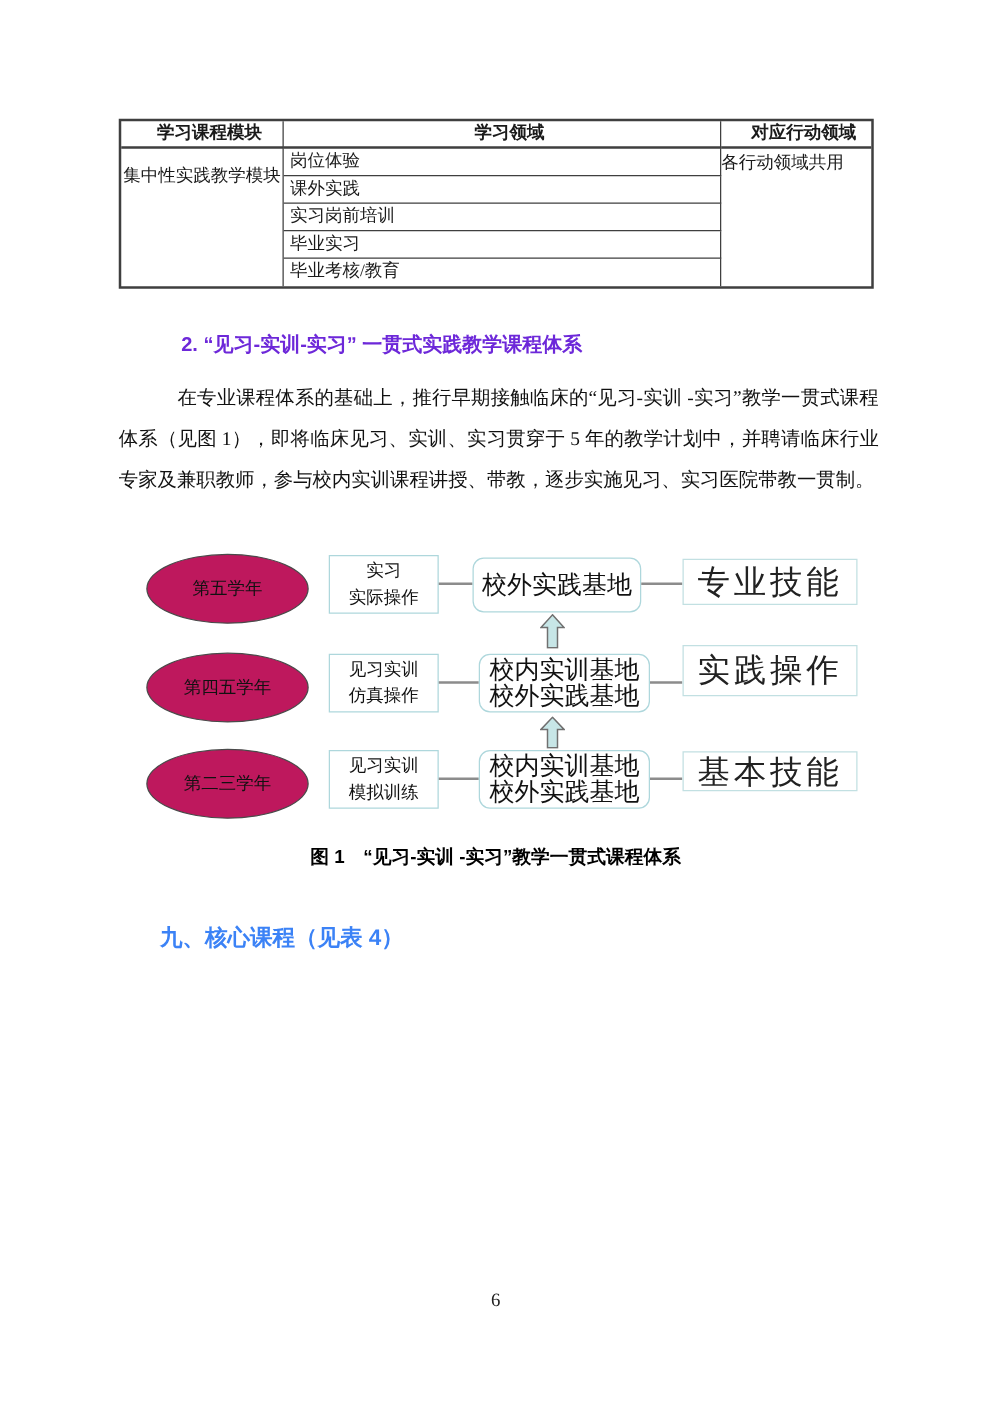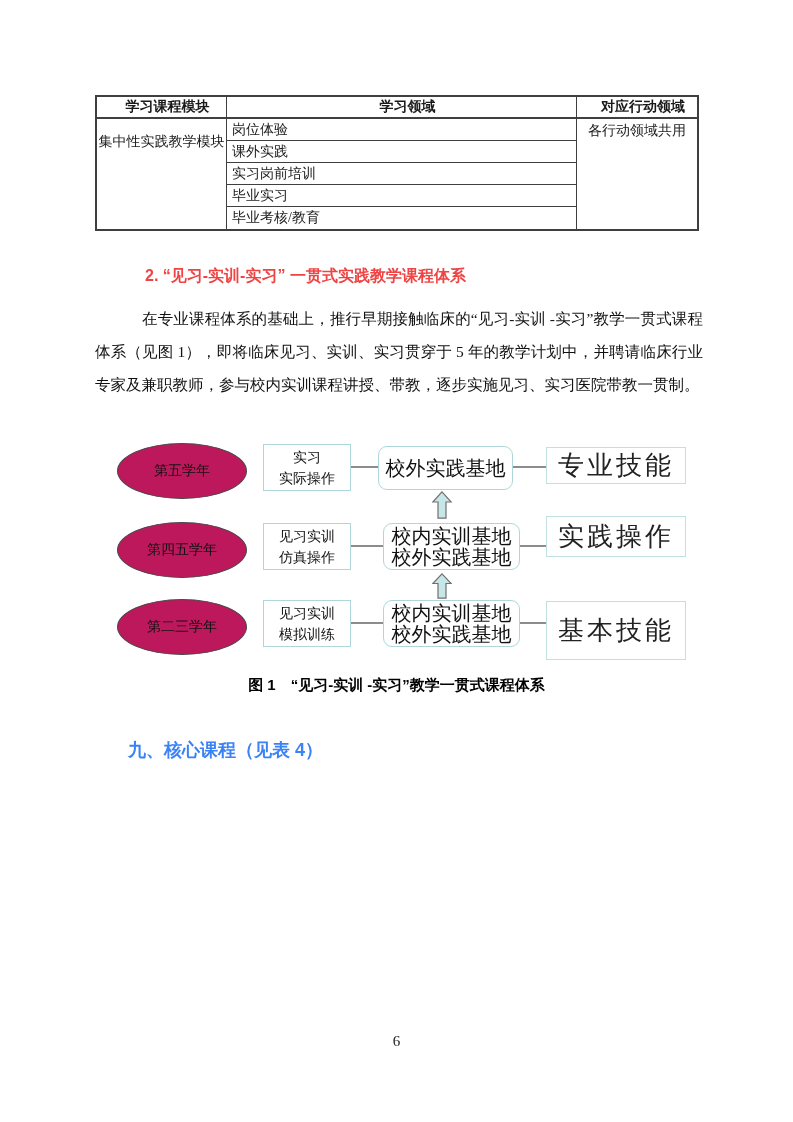--- a/index.html
+++ b/index.html
@@ -28,27 +28,27 @@
   .cell-module {
     grid-column:1; grid-row:2/7; text-align:center; padding-top:13px;
     border-right:1px solid #3f3f3f; line-height:20px;
   }
   .cell-area {
     grid-column:2; border-right:1px solid #3f3f3f;
     border-bottom:1px solid #3f3f3f; padding-left:5px; line-height:21px;
   }
   .cell-area.last { border-bottom:none; }
   .cell-action {
-    grid-column:3; grid-row:2/7; text-align:center; padding-top:2px; line-height:20px;
+    grid-column:3; grid-row:2/7; padding-top:2px; line-height:20px;
   }
   
   .h-sub {
     position:absolute; left:145px; top:266px;
     font-family:"Liberation Sans","DejaVu Sans",sans-serif;
-    font-weight:bold; font-size:16px; color:#ef4444;
+    font-weight:bold; font-size:16px; color:#6d28d9;
   }
   .para {
     position:absolute; left:95px; top:302px; width:608px;
     font-size:15.5px; line-height:33px; text-align:justify;
     text-indent:47px; color:#111;
   }
   .fig-caption {
     position:absolute; left:0; top:676px; width:793px; text-align:center;
     font-family:"Liberation Sans","DejaVu Sans",sans-serif;
     font-weight:bold; font-size:15px; color:#000;
@@ -142,19 +142,19 @@
     </svg>
   </div>
 
   <div class="ellipse" style="top:599px;">第二三学年</div>
   <div class="act-box" style="top:600px;">见习实训
 模拟训练</div>
   <div class="conn" style="left:351px; top:622px; width:32px;"></div>
   <div class="base-box" style="left:383px; top:600px; width:137px; height:47px;">校内实训基地
 校外实践基地</div>
   <div class="conn" style="left:520px; top:622px; width:26px;"></div>
-  <div class="outcome-box" style="top:601px; height:59px;">基本技能</div>
+  <div class="outcome-box" style="top:601px; height:32px;">基本技能</div>
 
   <div class="fig-caption">图 1　“见习-实训 -实习”教学一贯式课程体系</div>
   <div class="h-nine">九、核心课程（见表 4）</div>
   <div class="page-num">6</div>
 
 </div>
 
 </body></html>

